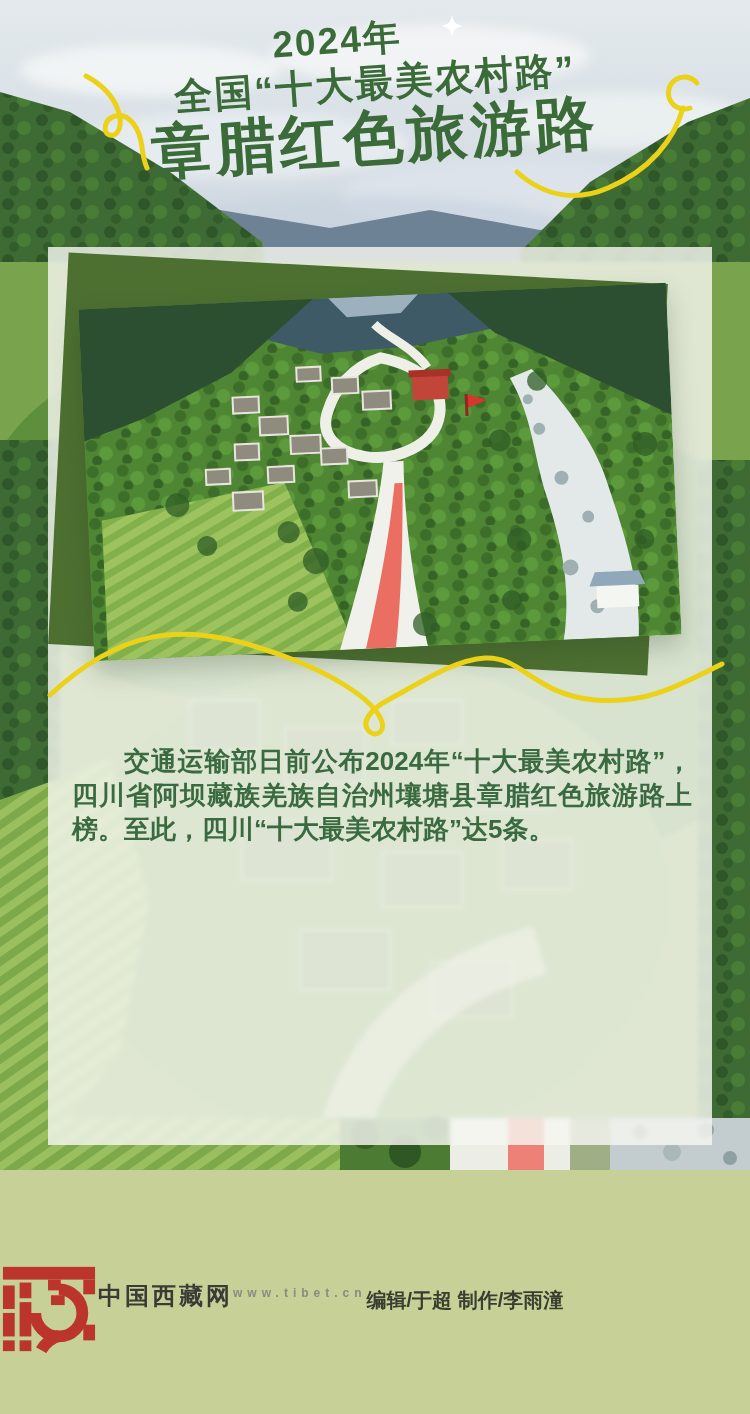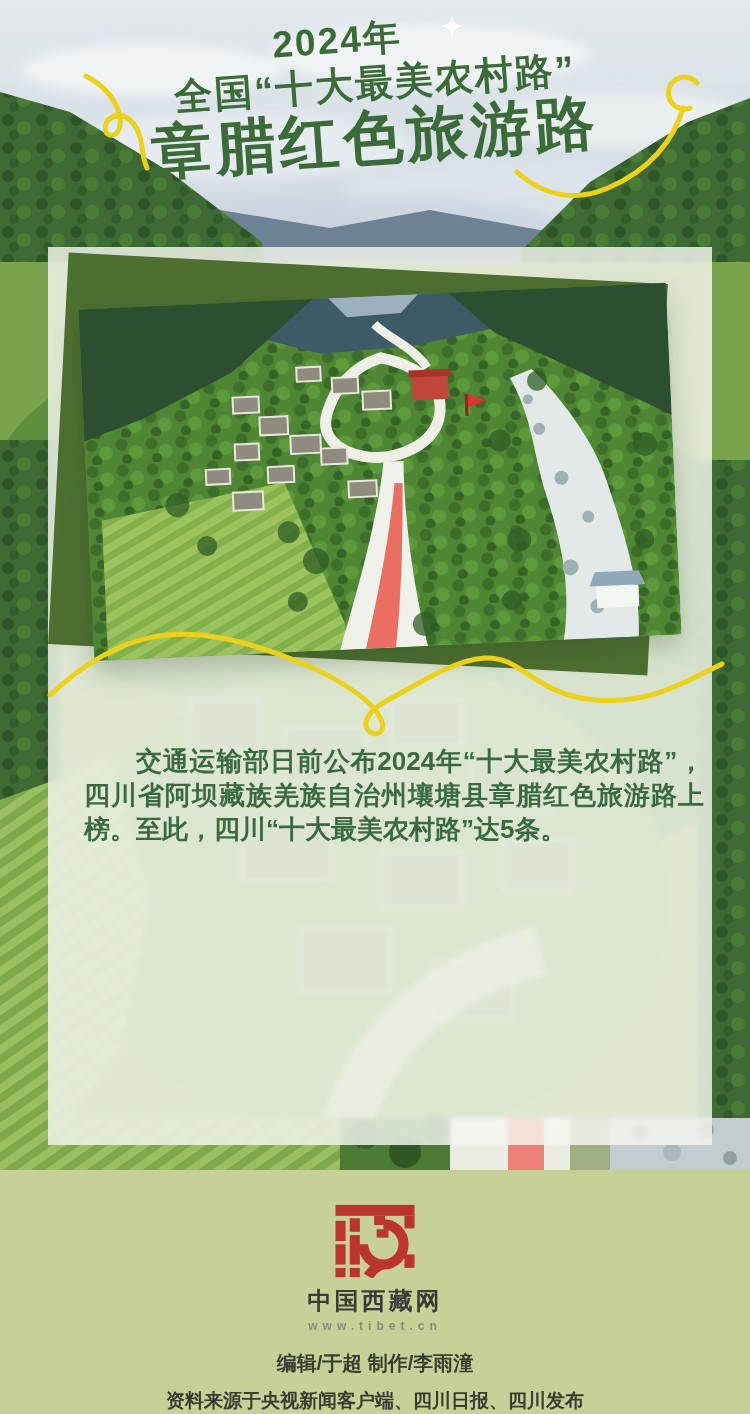--- a/index.html
+++ b/index.html
@@ -17,26 +17,26 @@
   .deco{position:absolute;left:0;top:0;pointer-events:none;}
   
   .frost{position:absolute;left:48px;top:247px;width:664px;height:898px;
          background:rgba(245,247,240,0.82);backdrop-filter:blur(2px);}
   .slab{position:absolute;left:58px;top:268px;width:600px;height:392px;
         background:#4d7031;transform:rotate(3deg);}
   .photo{position:absolute;left:86px;top:296px;width:588px;height:352px;
          transform:rotate(-2.6deg);box-shadow:0 12px 26px rgba(40,60,30,0.25);overflow:hidden;}
   .squiggle{position:absolute;left:30px;top:600px;}
   
-  .article{position:absolute;left:84px;top:744px;width:620px;}
+  .article{position:absolute;left:72px;top:744px;width:620px;}
   .article p{margin:0 0 34px 0;text-indent:2em;font-size:26px;line-height:34px;
              text-align:justify;color:#3a6b40;font-weight:600;}
   
   .footer{position:absolute;left:0;top:1170px;width:750px;height:244px;background:#c7d097;
-          display:flex;flex-direction:column;align-items:center;}
+          display:flex;flex-direction:row;align-items:center;}
   .logo{margin-top:34px;}
   .site-name{margin-top:7px;font-size:24px;letter-spacing:3px;color:#3b3b36;font-weight:700;}
   .site-url{margin-top:2px;font-size:12px;letter-spacing:5px;color:#8a8b80;font-weight:600;}
   .credits{margin-top:17px;font-size:20px;color:#383d30;font-weight:700;}
   .source{margin-top:11px;font-size:19px;color:#383d30;font-weight:700;}
 </style>
 </head>
 <body>
 
 <div class="poster">
@@ -242,16 +242,15 @@
         <rect x="85" y="14" width="12" height="15"></rect>
           <rect x="85" y="60" width="12" height="16"></rect>
         <rect x="52" y="30" width="14" height="10"></rect>
       </g>
       <path d="M 60 24 A 24 24 0 1 1 36 48" fill="none" stroke="#bb352c" stroke-width="12"></path>
       <path d="M 61 71 C 52 74 46 79 42 86" fill="none" stroke="#bb352c" stroke-width="12"></path>
     </svg>
     <div class="site-name">中国西藏网</div>
     <div class="site-url">www.tibet.cn</div>
     <div class="credits">编辑/于超 制作/李雨潼</div>
-    <div class="source">资料来源于央视新闻客户端、四川日报、四川发布</div>
   </div>
 
 </div>
 
 </body></html>

